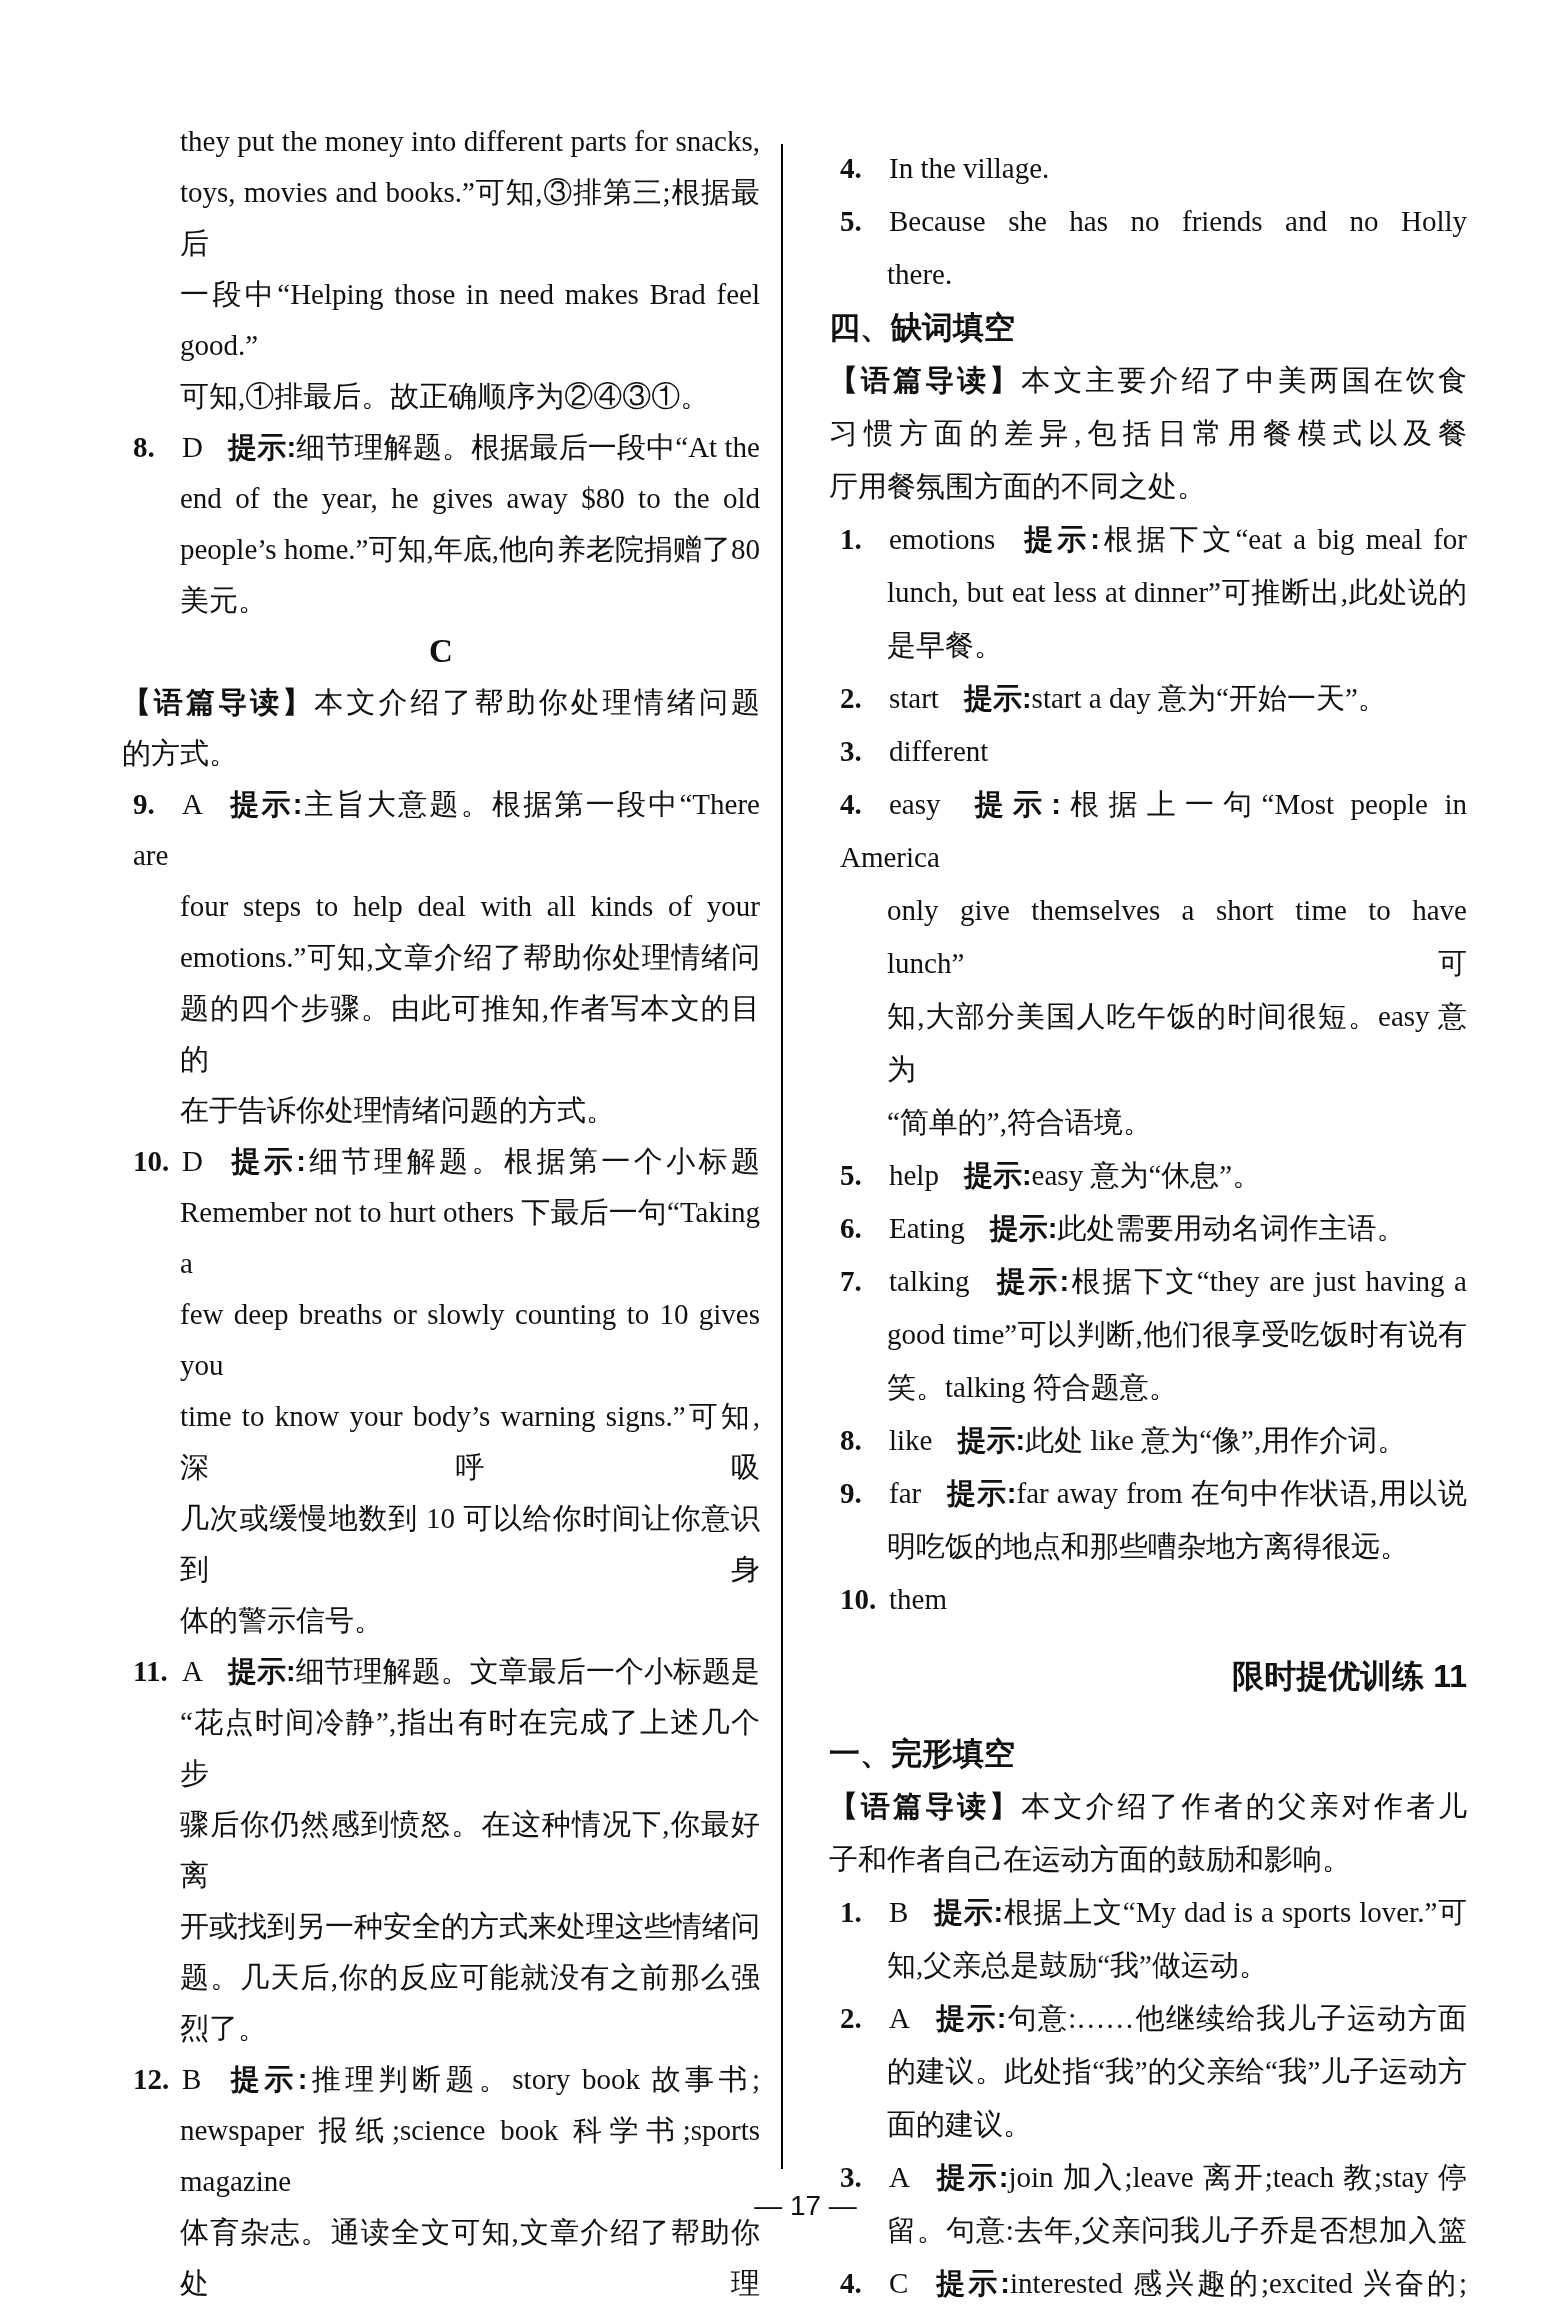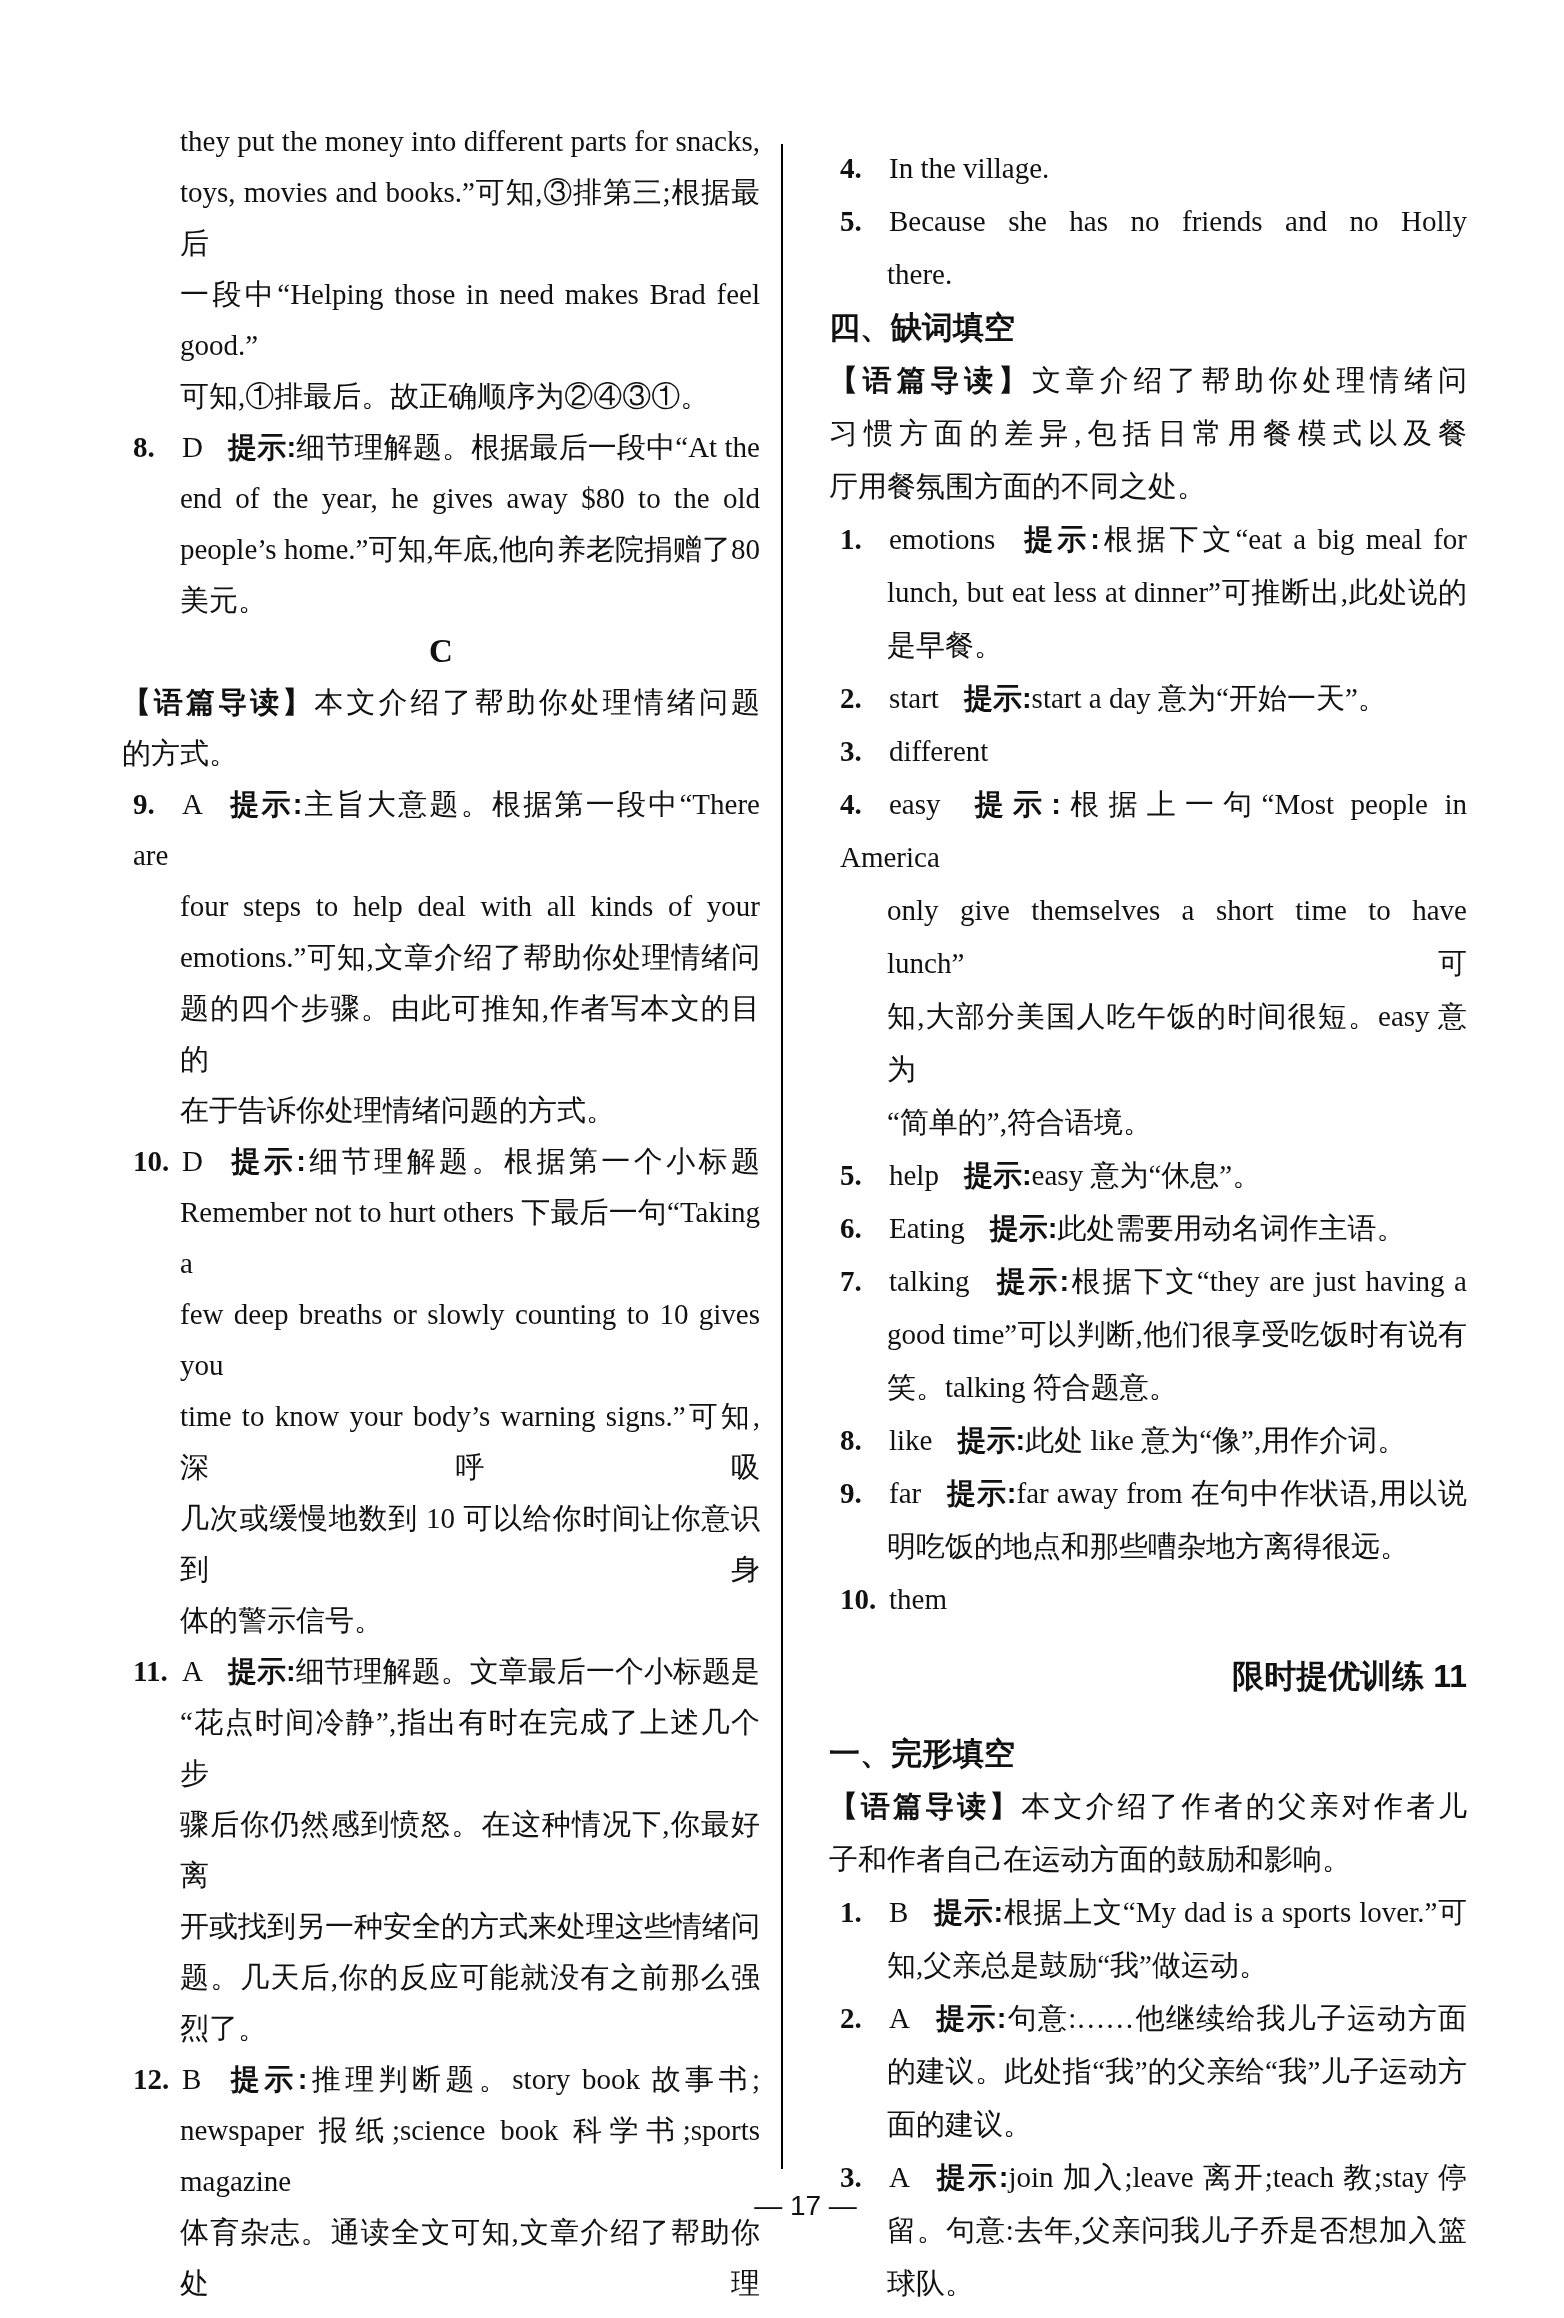--- a/index.html
+++ b/index.html
@@ -128,21 +128,21 @@
   <div class="col col-right">
       <div class="block hang item">
         <div class="line first-line"><span class="num">4.</span><span>In the village.</span></div>
       </div>
       <div class="block hang item">
         <div class="line first-line fill"><span class="num">5.</span><span>Because she has no friends and no Holly</span></div>
         <div class="line">there.</div>
       </div>
       <div class="block heading">四、缺词填空</div>
       <div class="block lead">
-        <div class="line fill"><span class="lead-prefix">【语篇导读】</span><span>文章介绍了帮助你处理情绪问</span></div>
+        <div class="line fill"><span class="lead-prefix">【语篇导读】</span><span>本文主要介绍了中美两国在饮食</span></div>
         <div class="line fill">习惯方面的差异,包括日常用餐模式以及餐</div>
         <div class="line">厅用餐氛围方面的不同之处。</div>
       </div>
       <div class="block hang item">
         <div class="line first-line fill"><span class="num">1.</span><span class="ans">emotions</span><span class="tip">提示:</span><span>根据下文“eat a big meal for</span></div>
         <div class="line fill">lunch, but eat less at dinner”可推断出,此处说的</div>
         <div class="line">是早餐。</div>
       </div>
       <div class="block hang item">
         <div class="line first-line"><span class="num">2.</span><span class="ans">start</span><span class="tip">提示:</span><span>start a day 意为“开始一天”。</span></div>
@@ -188,21 +188,20 @@
         <div class="line">知,父亲总是鼓励“我”做运动。</div>
       </div>
       <div class="block hang item">
         <div class="line first-line fill"><span class="num">2.</span><span class="ans">A</span><span class="tip">提示:</span><span>句意:……他继续给我儿子运动方面</span></div>
         <div class="line fill">的建议。此处指“我”的父亲给“我”儿子运动方</div>
         <div class="line">面的建议。</div>
       </div>
       <div class="block hang item">
         <div class="line first-line fill"><span class="num">3.</span><span class="ans">A</span><span class="tip">提示:</span><span>join 加入;leave 离开;teach 教;stay 停</span></div>
         <div class="line fill">留。句意:去年,父亲问我儿子乔是否想加入篮</div>
-        <div class="line">球队。</div>
       </div>
       <div class="block hang item">
         <div class="line first-line fill"><span class="num">4.</span><span class="ans">C</span><span class="tip">提示:</span><span>interested 感兴趣的;excited 兴奋的;</span></div>
       </div>
     </div>
   <div class="footer">
     <span>— 17 —</span>
   </div>
 </div>
 

